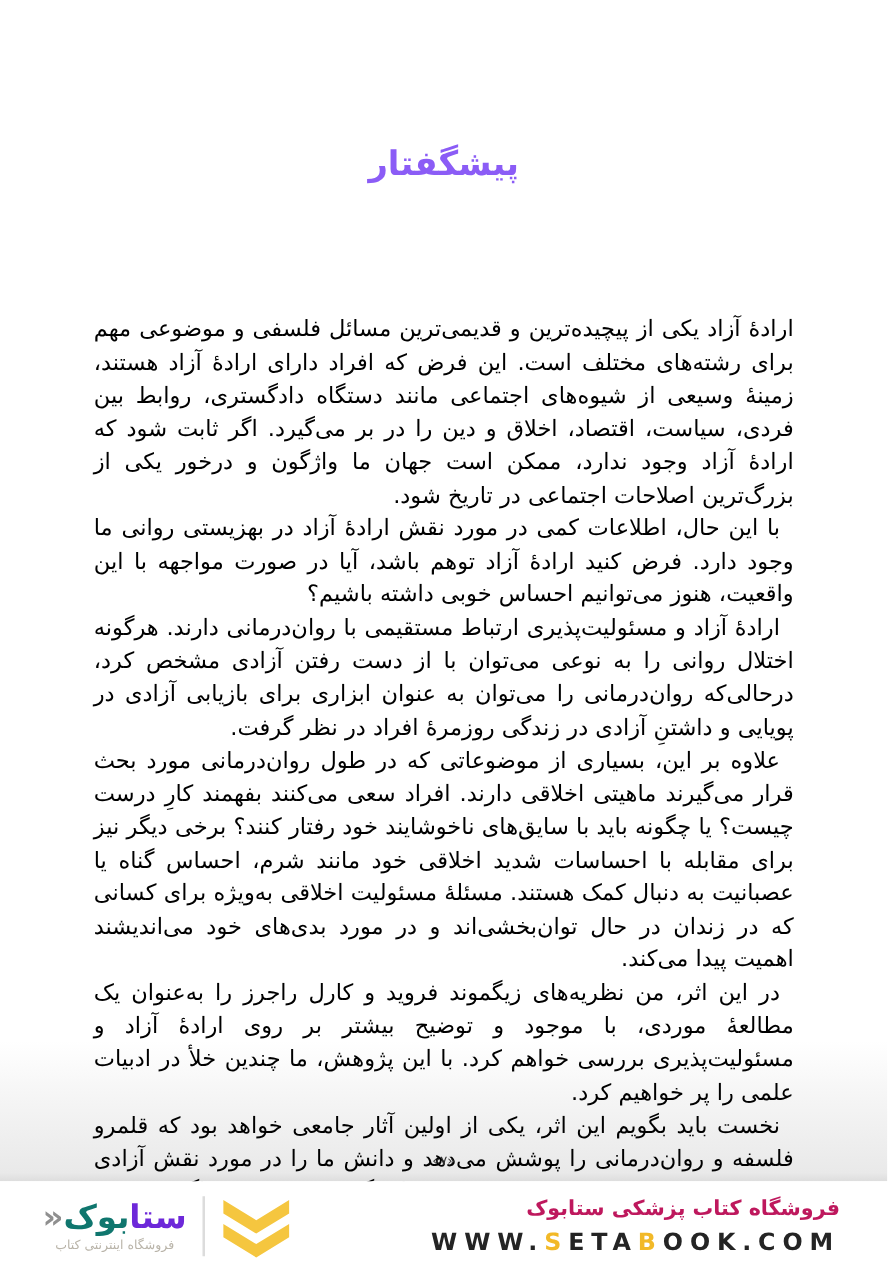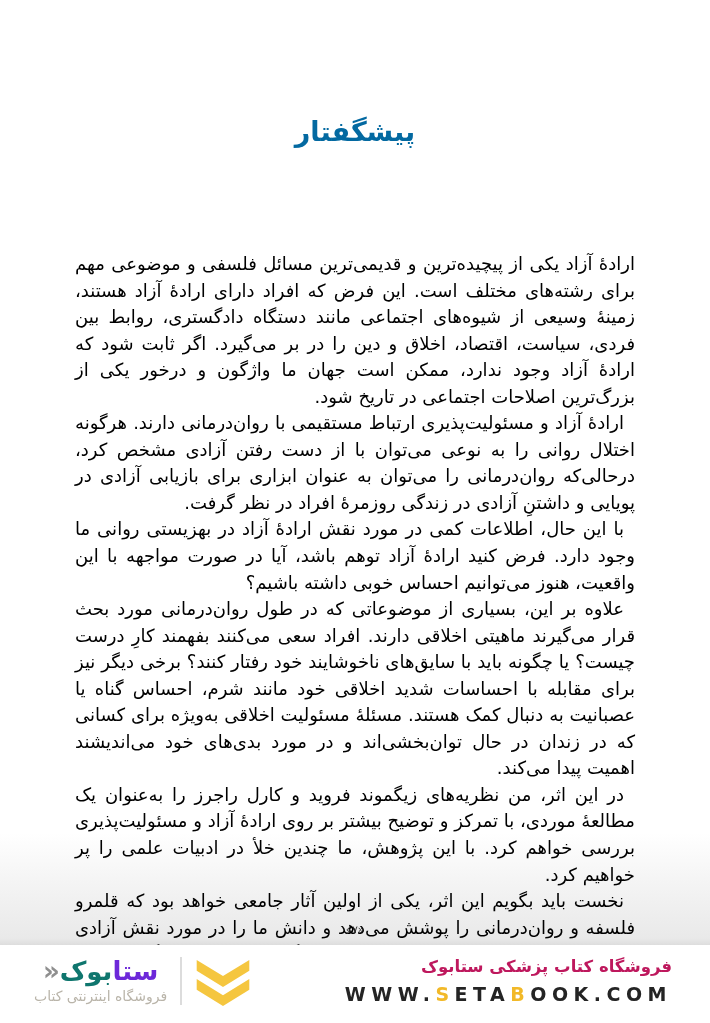--- a/index.html
+++ b/index.html
@@ -21,21 +21,21 @@
       rgba(232,232,232,0) 0%,
       rgba(232,232,232,0.45) 42%,
       #e9e9e9 94%,
       #dddddd 100%);
     z-index:0;
   }
   .page-title {
     position:relative; z-index:1;
     padding-top:116px;
     text-align:center;
-    font-size:27px; font-weight:bold; color:#0369a1;
+    font-size:27px; font-weight:bold; color:#8b5cf6;
     direction:rtl;
   }
   .content {
     position:relative; z-index:1;
     margin:104px 75px 0 75px;
     direction:rtl;
     text-align:justify;
     font-size:18px;
     line-height:26.55px;
     color:#000000;
@@ -61,21 +61,21 @@
     direction:rtl;
     font-size:26px; font-weight:bold; line-height:1;
     white-space:nowrap;
   }
   .wm-yellow { color:#6d28d9; }
   .wm-gray { color:#0f766e; }
   .wm-guillemet { color:#8f8f8f; }
   .logo-tagline {
     direction:rtl;
     margin-top:4px;
-    font-size:14px; color:#b9b4a9;
+    font-size:10px; color:#b9b4a9;
     white-space:nowrap;
   }
   .logo-divider {
     width:2px; height:48px; background:#dcdcdc;
     margin:0 11px 0 13px;
   }
   .chevron-icon svg { display:block; }
   .brand-right { display:flex; flex-direction:column; align-items:flex-end; }
   .store-name {
     direction:rtl;
@@ -93,24 +93,24 @@
 </head>
 <body>
 
 <div class="page">
   <div class="page-shadow"></div>
 
   <div class="page-title">پیشگفتار</div>
 
   <div class="content">
     <p>ارادهٔ آزاد یکی از پیچیده‌ترین و قدیمی‌ترین مسائل فلسفی و موضوعی مهم برای رشته‌های مختلف است. این فرض که افراد دارای ارادهٔ آزاد هستند، زمینهٔ وسیعی از شیوه‌های اجتماعی مانند دستگاه دادگستری، روابط بین فردی، سیاست، اقتصاد، اخلاق و دین را در بر می‌گیرد. اگر ثابت شود که ارادهٔ آزاد وجود ندارد، ممکن است جهان ما واژگون و درخور یکی از بزرگ‌ترین اصلاحات اجتماعی در تاریخ شود.</p>
+    <p class="indent">با این حال، اطلاعات کمی در مورد نقش ارادهٔ آزاد در بهزیستی روانی ما وجود دارد. فرض کنید ارادهٔ آزاد توهم باشد، آیا در صورت مواجهه با این واقعیت، هنوز می‌توانیم احساس خوبی داشته باشیم؟</p>
     <p class="indent">ارادهٔ آزاد و مسئولیت‌پذیری ارتباط مستقیمی با روان‌درمانی دارند. هرگونه اختلال روانی را به نوعی می‌توان با از دست رفتن آزادی مشخص کرد، درحالی‌که روان‌درمانی را می‌توان به عنوان ابزاری برای بازیابی آزادی در پویایی و داشتنِ آزادی در زندگی روزمرهٔ افراد در نظر گرفت.</p>
-    <p class="indent">با این حال، اطلاعات کمی در مورد نقش ارادهٔ آزاد در بهزیستی روانی ما وجود دارد. فرض کنید ارادهٔ آزاد توهم باشد، آیا در صورت مواجهه با این واقعیت، هنوز می‌توانیم احساس خوبی داشته باشیم؟</p>
     <p class="indent">علاوه بر این، بسیاری از موضوعاتی که در طول روان‌درمانی مورد بحث قرار می‌گیرند ماهیتی اخلاقی دارند. افراد سعی می‌کنند بفهمند کارِ درست چیست؟ یا چگونه باید با سایق‌های ناخوشایند خود رفتار کنند؟ برخی دیگر نیز برای مقابله با احساسات شدید اخلاقی خود مانند شرم، احساس گناه یا عصبانیت به دنبال کمک هستند. مسئلهٔ مسئولیت اخلاقی به‌ویژه برای کسانی که در زندان در حال توان‌بخشی‌اند و در مورد بدی‌های خود می‌اندیشند اهمیت پیدا می‌کند.</p>
-    <p class="indent">در این اثر، من نظریه‌های زیگموند فروید و کارل راجرز را به‌عنوان یک مطالعهٔ موردی، با تمرکز و توضیح بیشتر بر روی ارادهٔ آزاد و مسئولیت‌پذیری بررسی خواهم کرد. با این پژوهش، ما چندین خلأ در ادبیات علمی را پر خواهیم کرد.</p>
+    <p class="indent">در این اثر، من نظریه‌های زیگموند فروید و کارل راجرز را به‌عنوان یک مطالعهٔ موردی، با موجود و توضیح بیشتر بر روی ارادهٔ آزاد و مسئولیت‌پذیری بررسی خواهم کرد. با این پژوهش، ما چندین خلأ در ادبیات علمی را پر خواهیم کرد.</p>
     <p class="indent">نخست باید بگویم این اثر، یکی از اولین آثار جامعی خواهد بود که قلمرو فلسفه و روان‌درمانی را پوشش می‌دهد و دانش ما را در مورد نقش آزادی و مسئولیت‌پذیری در درمان و سلامت روان گسترش می‌دهد. اگرچه کم و بیش در تمام رویکردهای مشاوره از ارادهٔ آزاد یاد می‌شود؛ اما متون موجود فاقد بررسی و تجزیه و تحلیل گسترده در این زمینه است. مشاوران چگونه ارادهٔ آزاد و مسئولیت‌پذیری را تعریف می‌کنند؟ آیا ارادهٔ آزاد برای سلامت روان معنادار است؟ آیا درمانگران باید</p>
   </div>
 
   <div class="page-number">«۷»</div>
 </div>
 
 <div class="footer">
 
   <div class="logo-group">
     <div class="wordmark-block">

